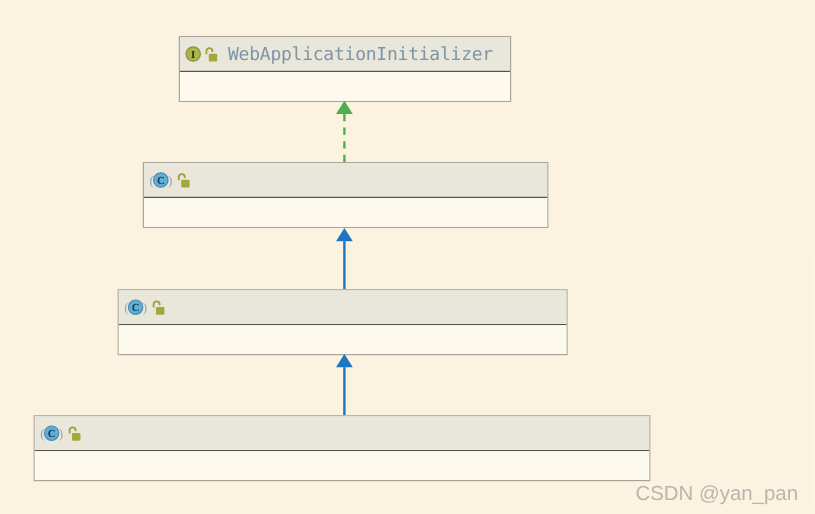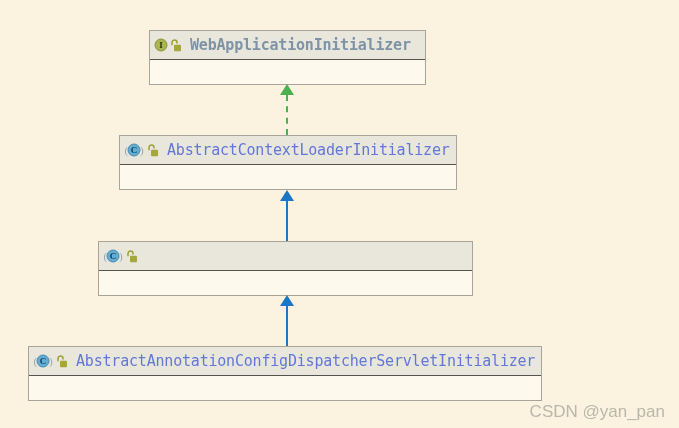--- a/index.html
+++ b/index.html
@@ -29,21 +29,21 @@
     height:24px;
     background:#fdf9ec;
   }
   .icon{display:inline-flex;align-items:center;flex:0 0 auto;}
   .kind-icon{margin-right:2px;}
   .lock-icon{margin-right:8px;}
   .node-label{
     font-size:15px;
     letter-spacing:-0.2px;
   }
-  .interface-name{color:#7e94a6;font-weight:bold;}
+  .interface-name{color:#7e94a6;}
   .class-name{color:#6277d8;}
   .edge{
     position:absolute;
     width:14px;
     display:flex;
     flex-direction:column;
     align-items:center;
   }
   .arrowhead{
     width:0;height:0;
@@ -102,21 +102,20 @@
             <text x="10" y="10.3" text-anchor="middle" font-family="serif" font-size="9" font-weight="bold" fill="#0d3a5c">C</text>
             <text x="16" y="11" font-family="serif" font-size="11" fill="#9aa7b0">)</text>
           </svg>
       </span>
       <span class="icon lock-icon">
         <svg width="12" height="13" viewBox="0 0 12 13">
             <path d="M2 6.2 V3.6 a2.5 2.5 0 0 1 5 0 V4.4" fill="none" stroke="#9da035" stroke-width="1.5"></path>
             <rect x="4" y="5.8" width="7" height="6.4" rx="1" fill="#a3a838"></rect>
           </svg>
       </span>
-      <span class="node-label class-name">AbstractContextLoaderInitializer</span>
     </div>
     <div class="node-body"></div>
   </div>
 
   <div class="edge" style="left:280px;top:190px;height:51px;">
     <div class="arrowhead blue"></div>
     <div class="edge-line blue"></div>
   </div>
 
   <div class="node" style="left:98px;top:241px;width:375px;">
@@ -153,20 +152,19 @@
             <text x="10" y="10.3" text-anchor="middle" font-family="serif" font-size="9" font-weight="bold" fill="#0d3a5c">C</text>
             <text x="16" y="11" font-family="serif" font-size="11" fill="#9aa7b0">)</text>
           </svg>
       </span>
       <span class="icon lock-icon">
         <svg width="12" height="13" viewBox="0 0 12 13">
             <path d="M2 6.2 V3.6 a2.5 2.5 0 0 1 5 0 V4.4" fill="none" stroke="#9da035" stroke-width="1.5"></path>
             <rect x="4" y="5.8" width="7" height="6.4" rx="1" fill="#a3a838"></rect>
           </svg>
       </span>
-      <span class="node-label class-name">AbstractAnnotationConfigDispatcherServletInitializer</span>
     </div>
     <div class="node-body"></div>
   </div>
 
   <div class="watermark">CSDN @yan_pan</div>
 
 </div>
 
 </body></html>

